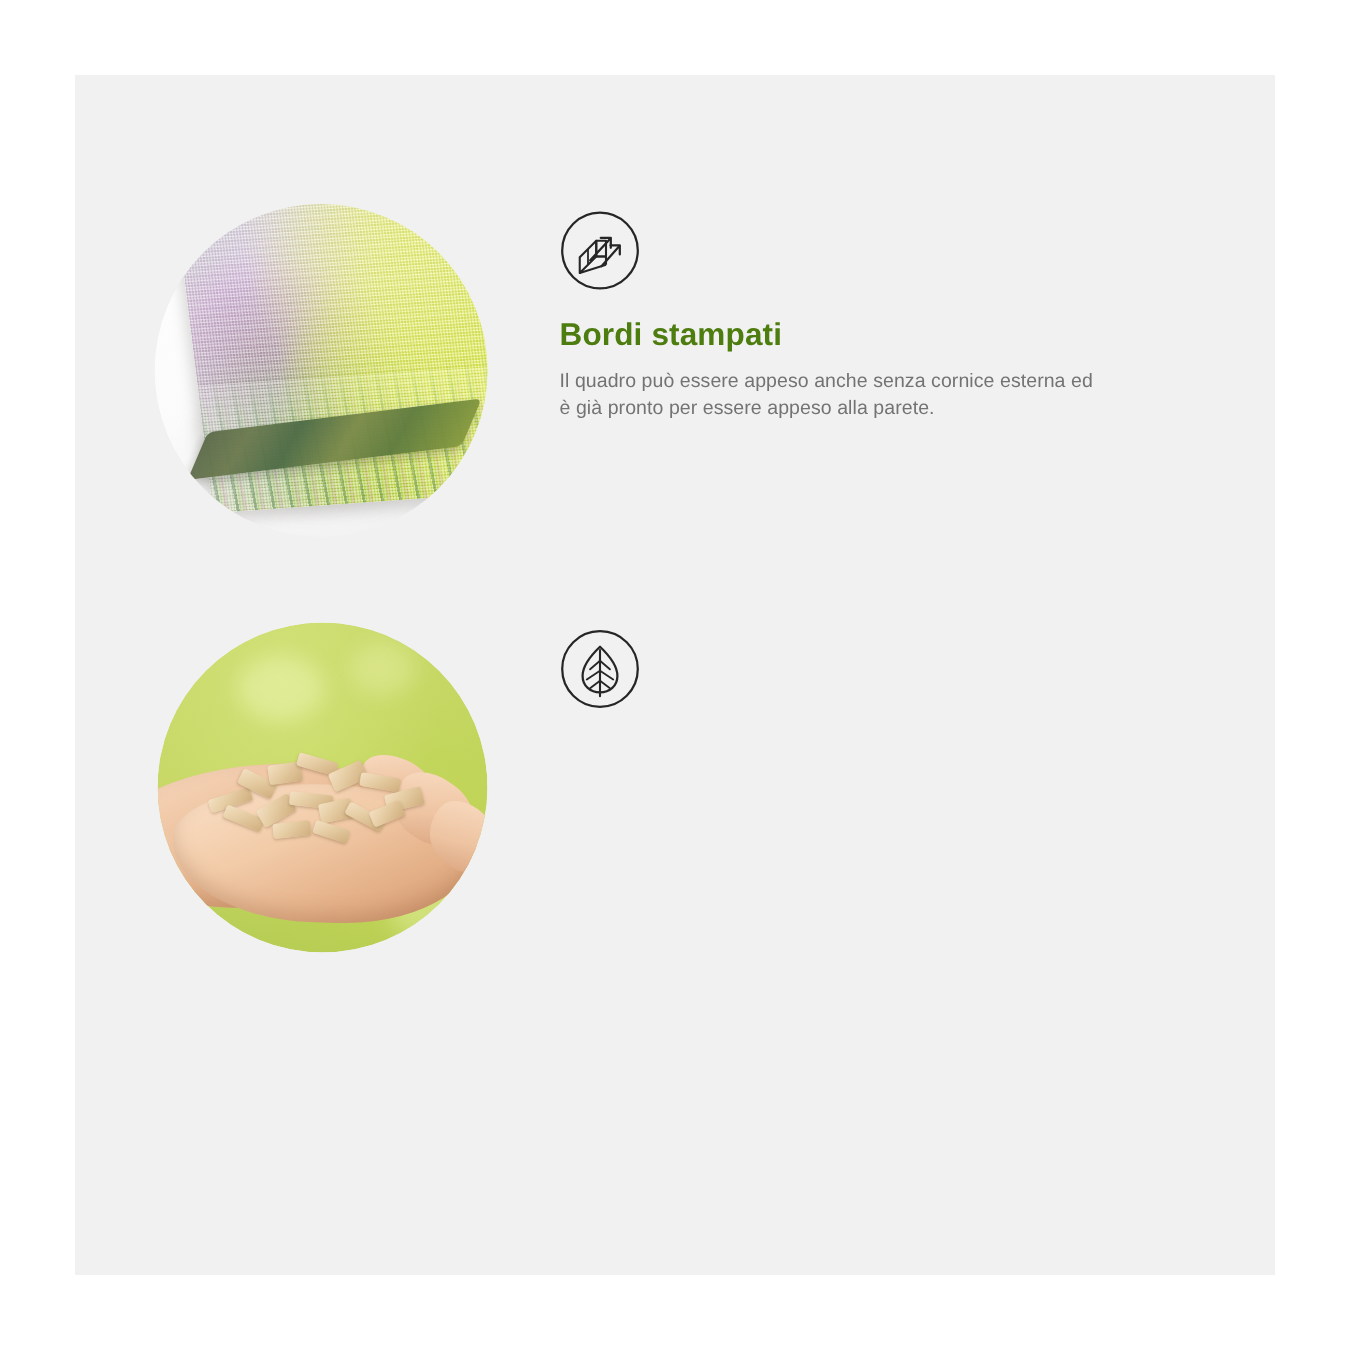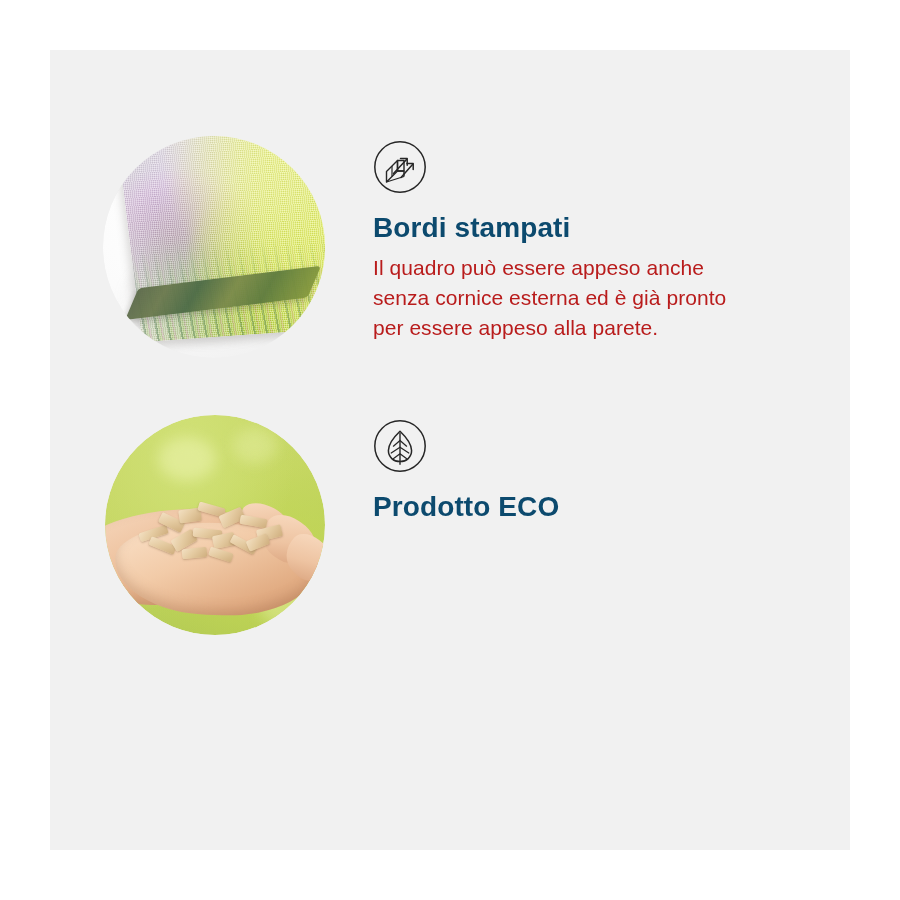--- a/index.html
+++ b/index.html
@@ -238,31 +238,31 @@
     width: 362px;
   }
   .icon-badge {
     width: 54px;
     height: 54px;
     margin-bottom: 18px;
   }
   .icon-badge svg { display: block; }
 
   .feature-title {
-    font-size: 28px;
+    font-size: 21px;
     font-weight: 700;
-    color: #0c4a6e;
+    color: #4d7c0f;
     letter-spacing: 0.1px;
     margin-bottom: 9px;
     white-space: nowrap;
   }
   .feature-desc {
-    font-size: 21px;
+    font-size: 13px;
     line-height: 1.42;
-    color: #b91c1c;
+    color: #737373;
     letter-spacing: 0.05px;
   }
 </style>
 </head>
 <body>
 
 <div id="page">
 
   <div class="panel"></div>
 
@@ -344,17 +344,16 @@
                    C 35.0 19.8, 38.6 26.2, 38.6 31.6
                    C 38.6 38.2, 33.4 42.6, 27 42.6
                    C 20.6 42.6, 15.4 38.2, 15.4 31.6
                    C 15.4 26.2, 19.0 19.8, 27 12.2 Z" fill="none" stroke="#262626" stroke-width="1.5" stroke-linejoin="round"></path>
           <line x1="27" y1="14.4" x2="27" y2="45.2" stroke="#262626" stroke-width="1.4" stroke-linecap="round"></line>
           <path d="M27 21.5 L20.4 27.2 M27 21.5 L33.6 27.2
                    M27 28.2 L18.2 34.0 M27 28.2 L35.8 34.0
                    M27 34.8 L20.6 39.6 M27 34.8 L33.4 39.6" fill="none" stroke="#262626" stroke-width="1.25" stroke-linecap="round"></path>
         </svg>
       </div>
-      <div class="feature-title">Prodotto ECO</div>
     </div>
   </div>
 
 </div>
 
 </body></html>

